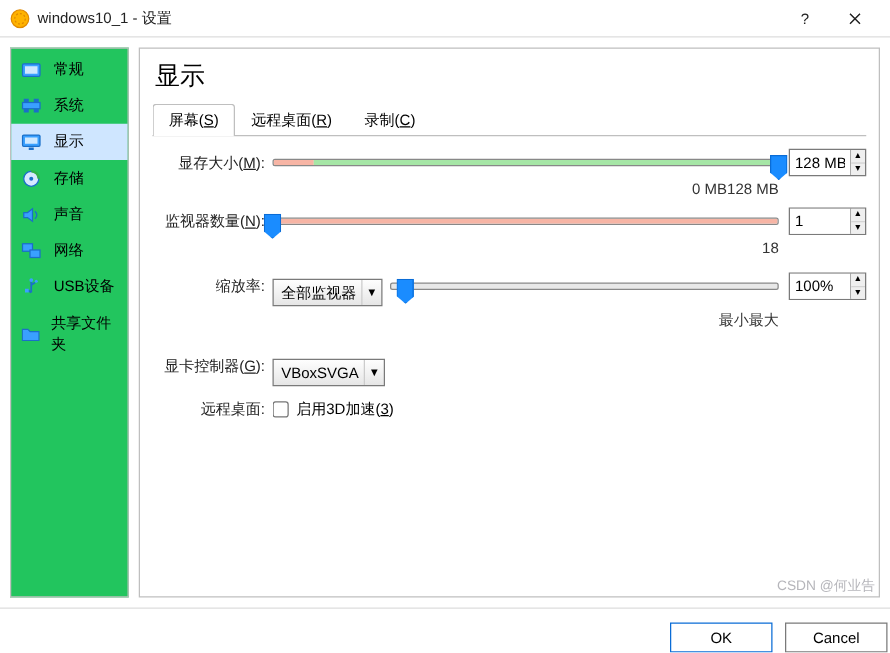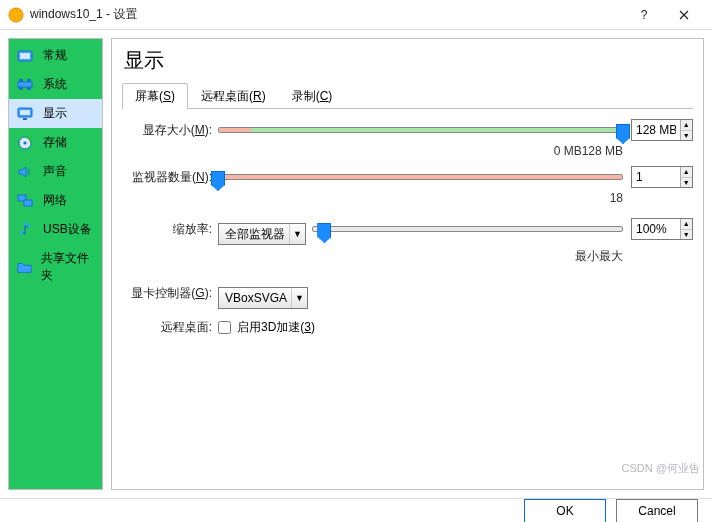--- a/index.html
+++ b/index.html
@@ -34,21 +34,21 @@
 .spin { width: 62px; height: 22px; display: flex; border: 1px solid #7a7a7a; margin-left: 8px; background: #fff; }
 .spin input { width: 100%; border: none; padding: 0 4px; font-size: 12px; outline: none; }
 .spin .arrows { width: 16px; display: flex; flex-direction: column; border-left: 1px solid #aaa; }
 .spin .arrows div { flex: 1; font-size: 7px; line-height: 9px; text-align: center; cursor: pointer; background: #efefef; }
 .spin .arrows div:first-child { border-bottom: 1px solid #ccc; }
 .dropdown { height: 22px; border: 1px solid #7a7a7a; background: linear-gradient(#fefefe,#e6e6e6); display: inline-flex; align-items: center; padding: 0 0 0 6px; cursor: pointer; margin-top: 10px; }
 .dropdown .dd-text { padding-right: 4px; }
 .dropdown .dd-arrow { width: 16px; text-align: center; font-size: 9px; border-left: 1px solid #ccc; line-height: 20px; }
 .checkrow { display: flex; align-items: center; gap: 6px; margin-left: 0; }
 .checkrow input[type=checkbox] { width: 13px; height: 13px; }
-.footer { height: 24px; border-top: 1px solid #ddd; display: flex; align-items: flex-start; justify-content: flex-end; padding: 0 14px; gap: 10px; }
+.footer { height: 36px; border-top: 1px solid #ddd; display: flex; align-items: flex-end; justify-content: flex-end; padding: 0 2px; gap: 10px; }
 .btn { min-width: 82px; height: 24px; border: 1px solid #7a7a7a; background: #fff; display: flex; align-items: center; justify-content: center; cursor: pointer; padding: 0 10px; }
 .btn.primary { border: 1.5px solid #0a6cd6; }
 .watermark { position: absolute; right: 12px; bottom: 46px; color: rgba(120,120,130,0.55); font-size: 11px; pointer-events: none; }
 </style>
 </head>
 <body>
 
 <div class="titlebar">
   <span class="app-icon">
     <svg viewBox="0 0 16 16">

